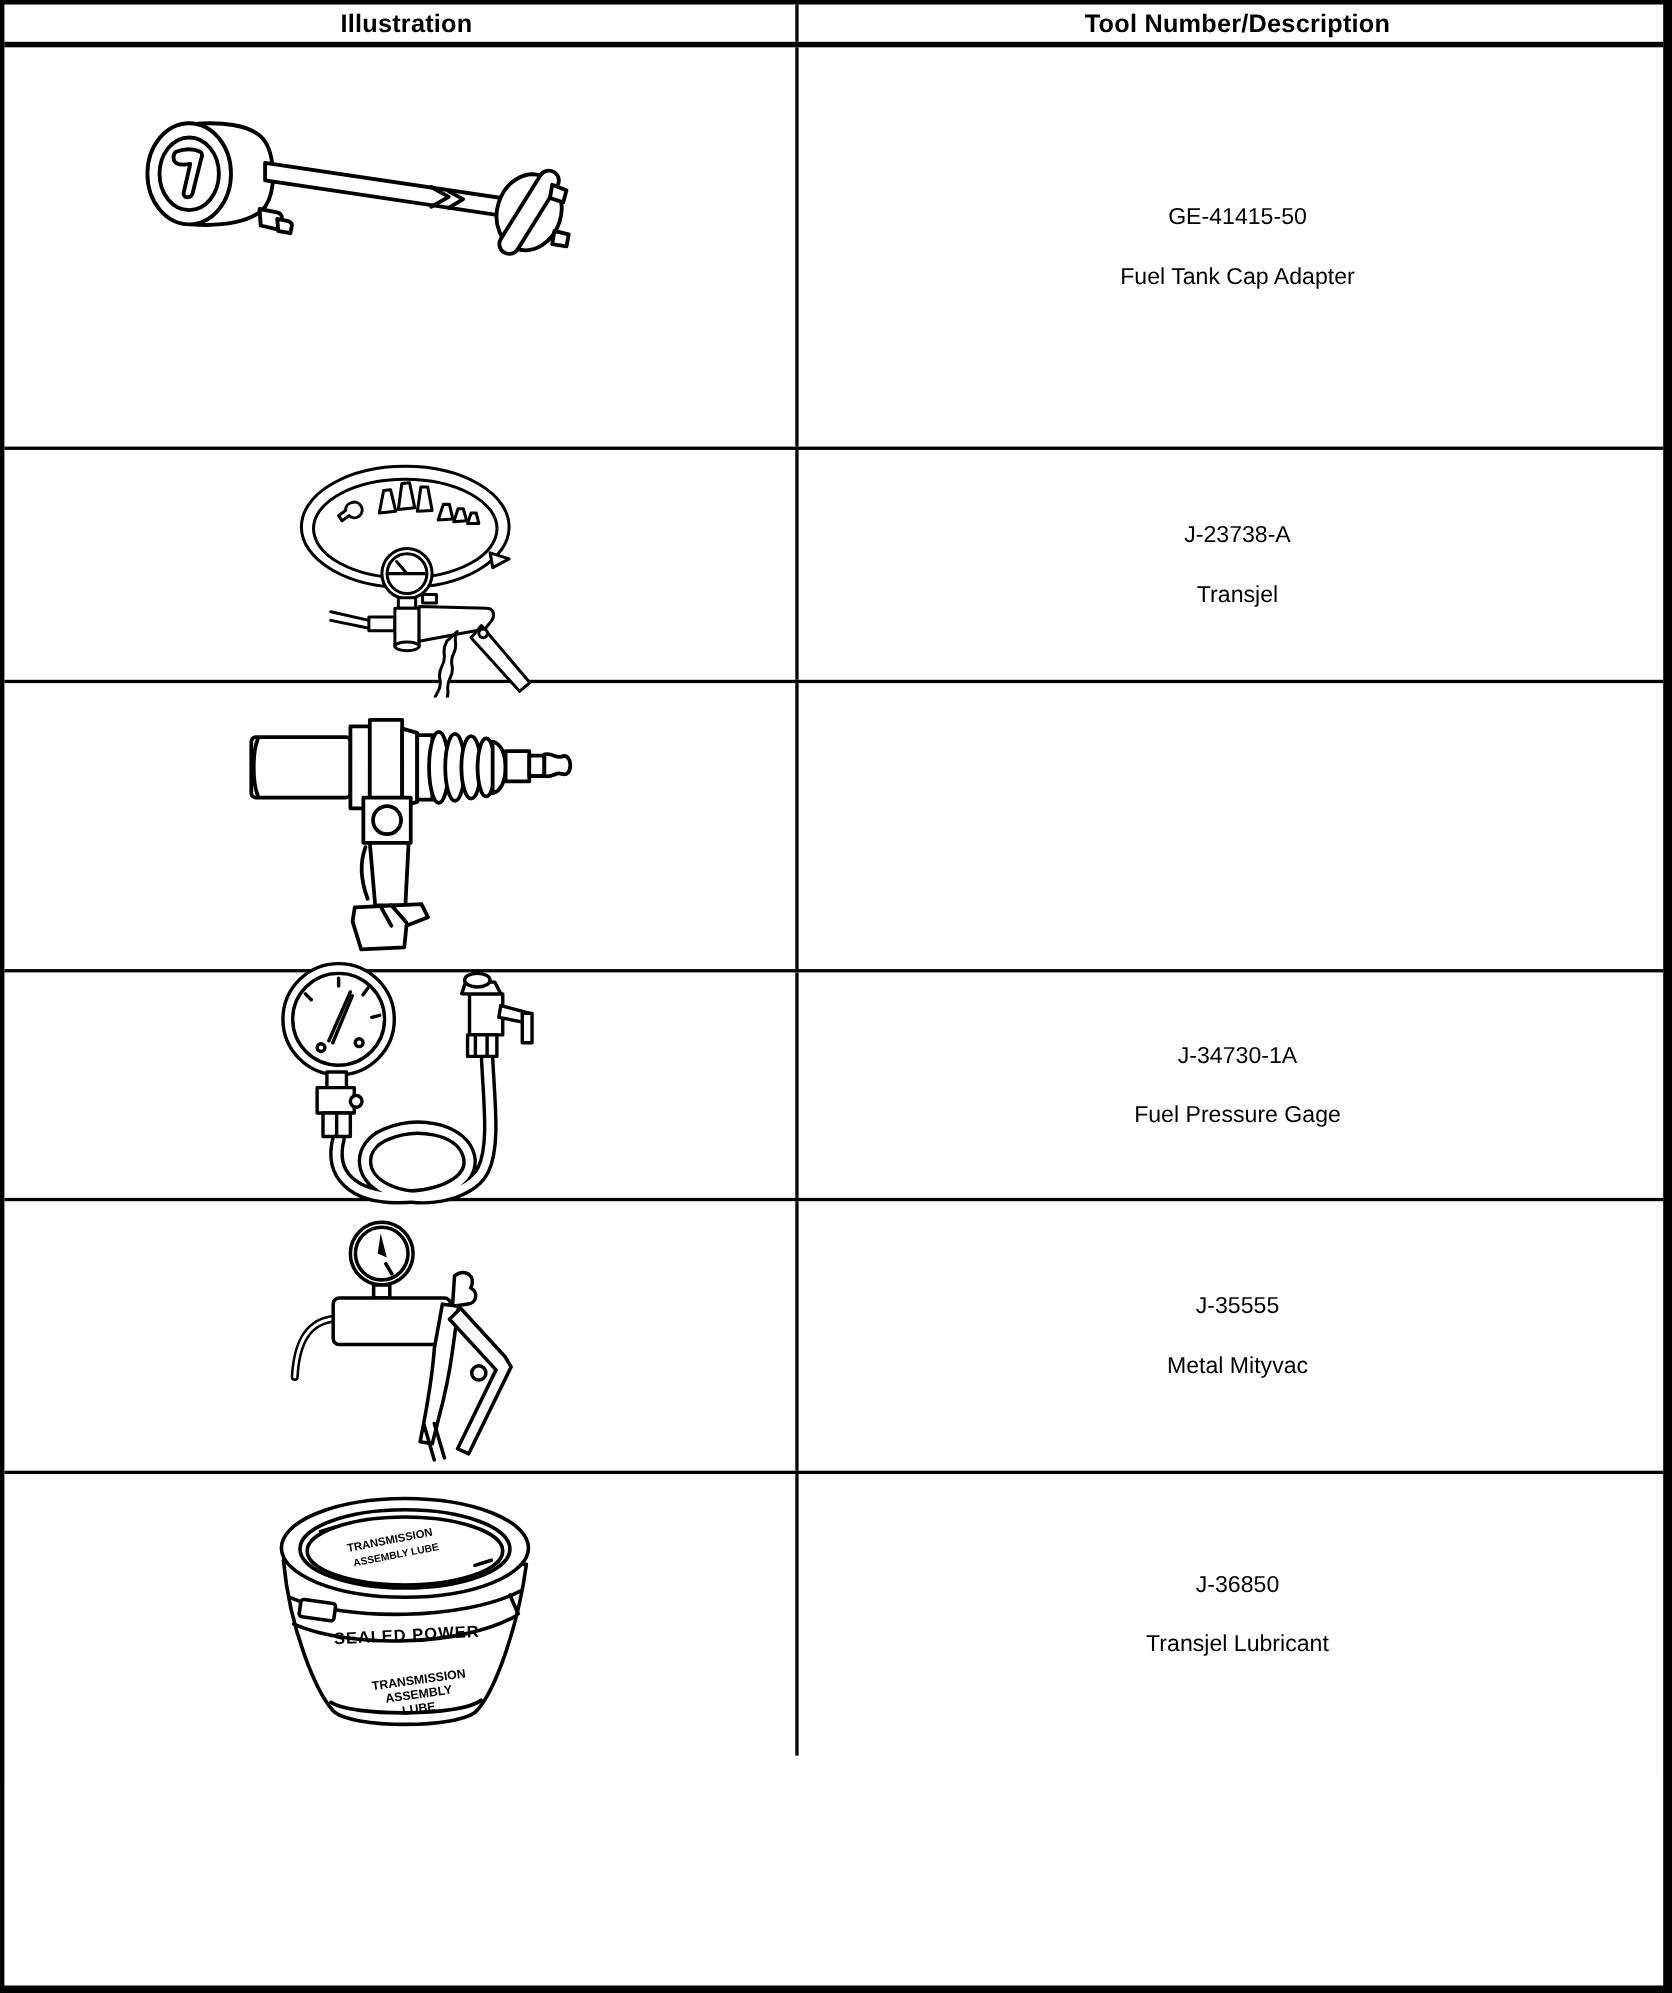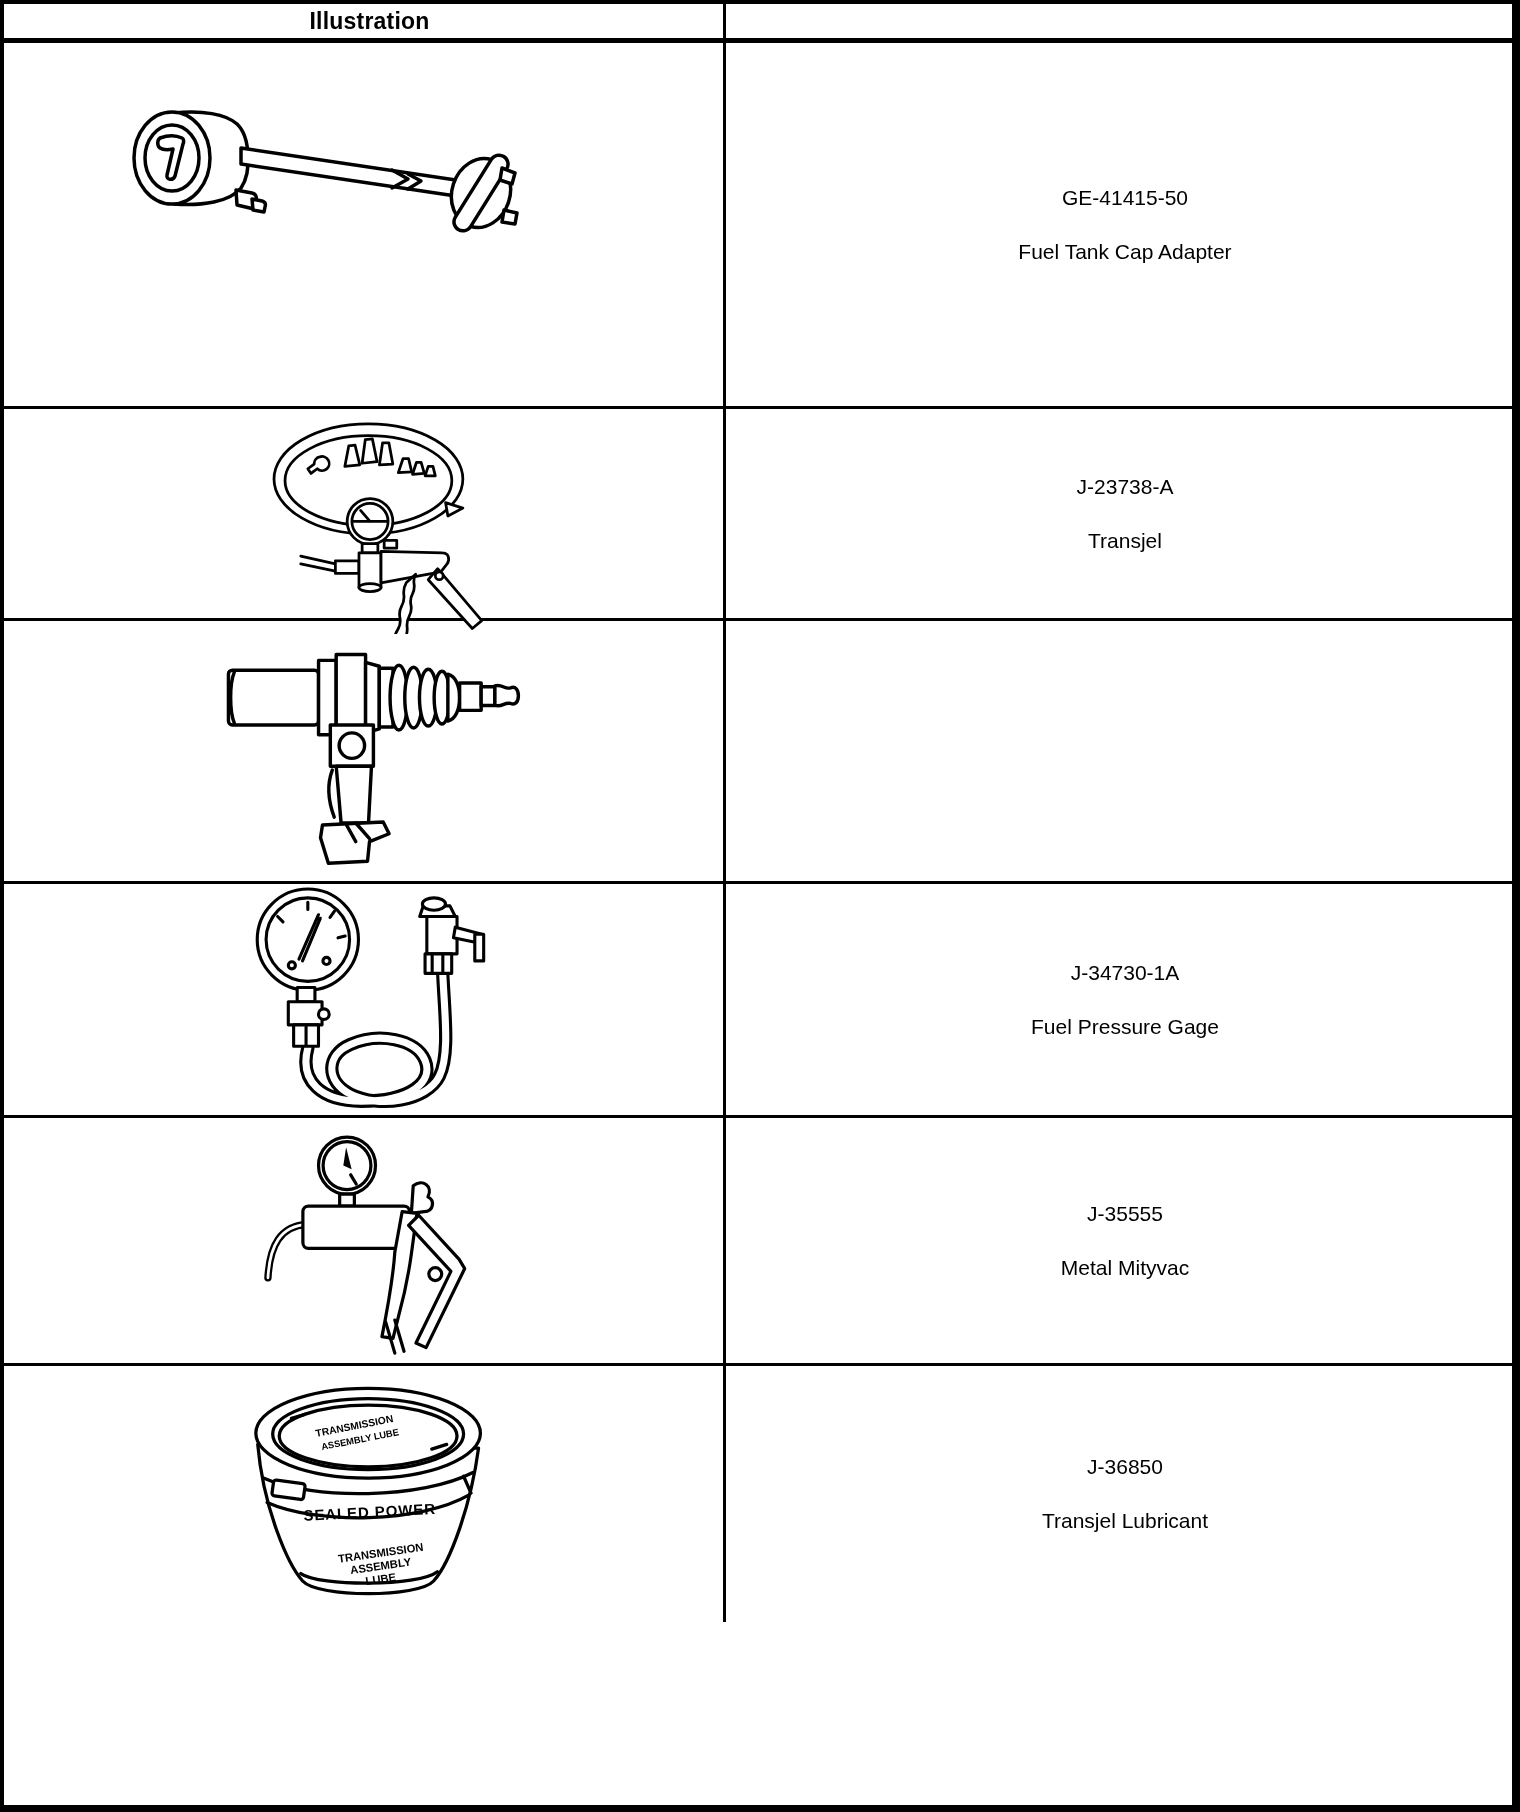--- a/index.html
+++ b/index.html
@@ -21,21 +21,21 @@
   .trow {
     display: flex;
     box-sizing: border-box;
     border-bottom: 3px solid #000000;
     width: 100%;
   }
   .trow.header-row { height: 39px; border-bottom-width: 5px; }
   .trow.r1 { height: 366px; }
   .trow.r2 { height: 212px; }
   .trow.r3 { height: 263px; }
-  .trow.r4 { height: 234px; }
+  .trow.r4 { height: 208px; }
   .trow.r5 { height: 248px; }
   .trow.r6 { height: 256px; border-bottom: none; }
   .cell {
     box-sizing: border-box;
     display: flex;
     align-items: center;
     justify-content: center;
     margin-left: 12px;
   }
   .cell.illus {
@@ -70,20 +70,21 @@
     stroke-linecap: round;
   }
 </style>
 </head>
 <body>
 
 <div class="doc">
 
   <div class="trow header-row">
     <div class="cell illus header-cell">Illustration</div>
+    <div class="cell desc header-cell">Tool Number/Description</div>
   </div>
 
   <div class="trow r1">
     <div class="cell illus">
       <div class="art-wrap">
       <svg width="400" height="150" viewBox="0 0 400 150">
         <g class="lineart" stroke-width="4">
           <path d="M50,15 C78,12 102,16 113,26 C126,38 128,74 117,90 C106,104 78,108 50,106 Z"></path>
           <path d="M112,92 l16,3 c4,1 5,4 4,8 l-2,8 -17,-4 z"></path>
           <path d="M128,101 l10,2 c3,1 4,3 3,6 l-1,5 -11,-2 z"></path>

